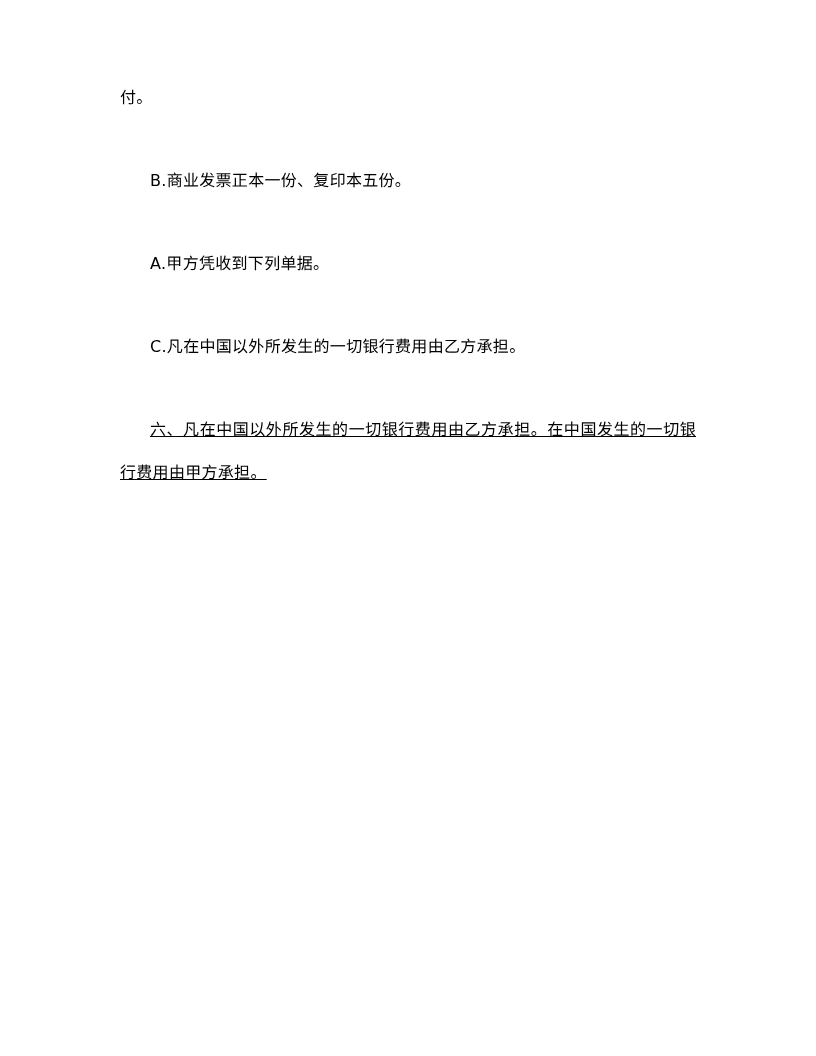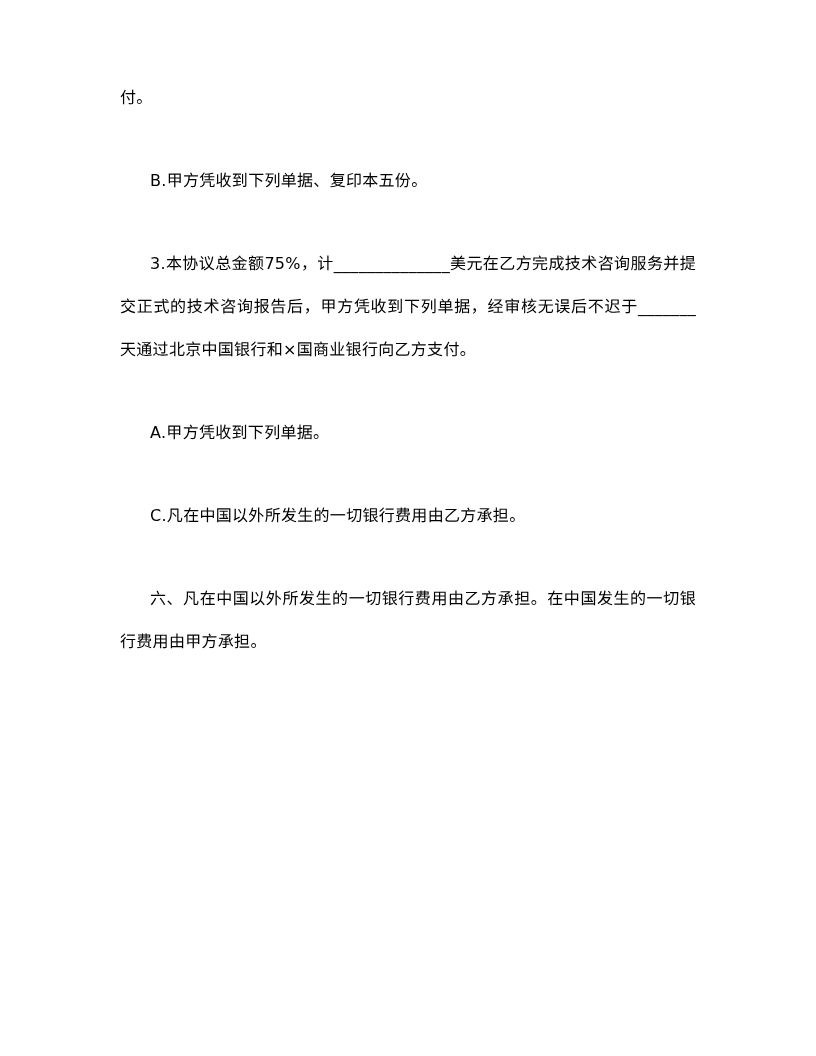--- a/index.html
+++ b/index.html
@@ -28,25 +28,25 @@
     letter-spacing: 0.3px;
     text-align: justify;
     word-break: break-all;
     color: #000000;
   }
   .para.indent {
     text-indent: 30px;
   }
   .para:last-child {
     margin-bottom: 0;
+    text-decoration: underline;
   }
 </style>
 </head>
 <body style="background: rgb(255, 255, 255); color: rgb(0, 0, 0);">
 
 <div class="contract-body">
     <p class="para">付。</p>
-    <p class="para indent">B.甲方凭收到下列单据、复印本五份。</p>
-    <p class="para indent">3.本协议总金额75%，计______________美元在乙方完成技术咨询服务并提交正式的技术咨询报告后，甲方凭收到下列单据，经审核无误后不迟于_______天通过北京中国银行和×国商业银行向乙方支付。</p>
+    <p class="para indent">B.商业发票正本一份、复印本五份。</p>
     <p class="para indent">A.甲方凭收到下列单据。</p>
     <p class="para indent">C.凡在中国以外所发生的一切银行费用由乙方承担。</p>
     <p class="para indent">六、凡在中国以外所发生的一切银行费用由乙方承担。在中国发生的一切银行费用由甲方承担。</p>
   </div>
 
 </body></html>

